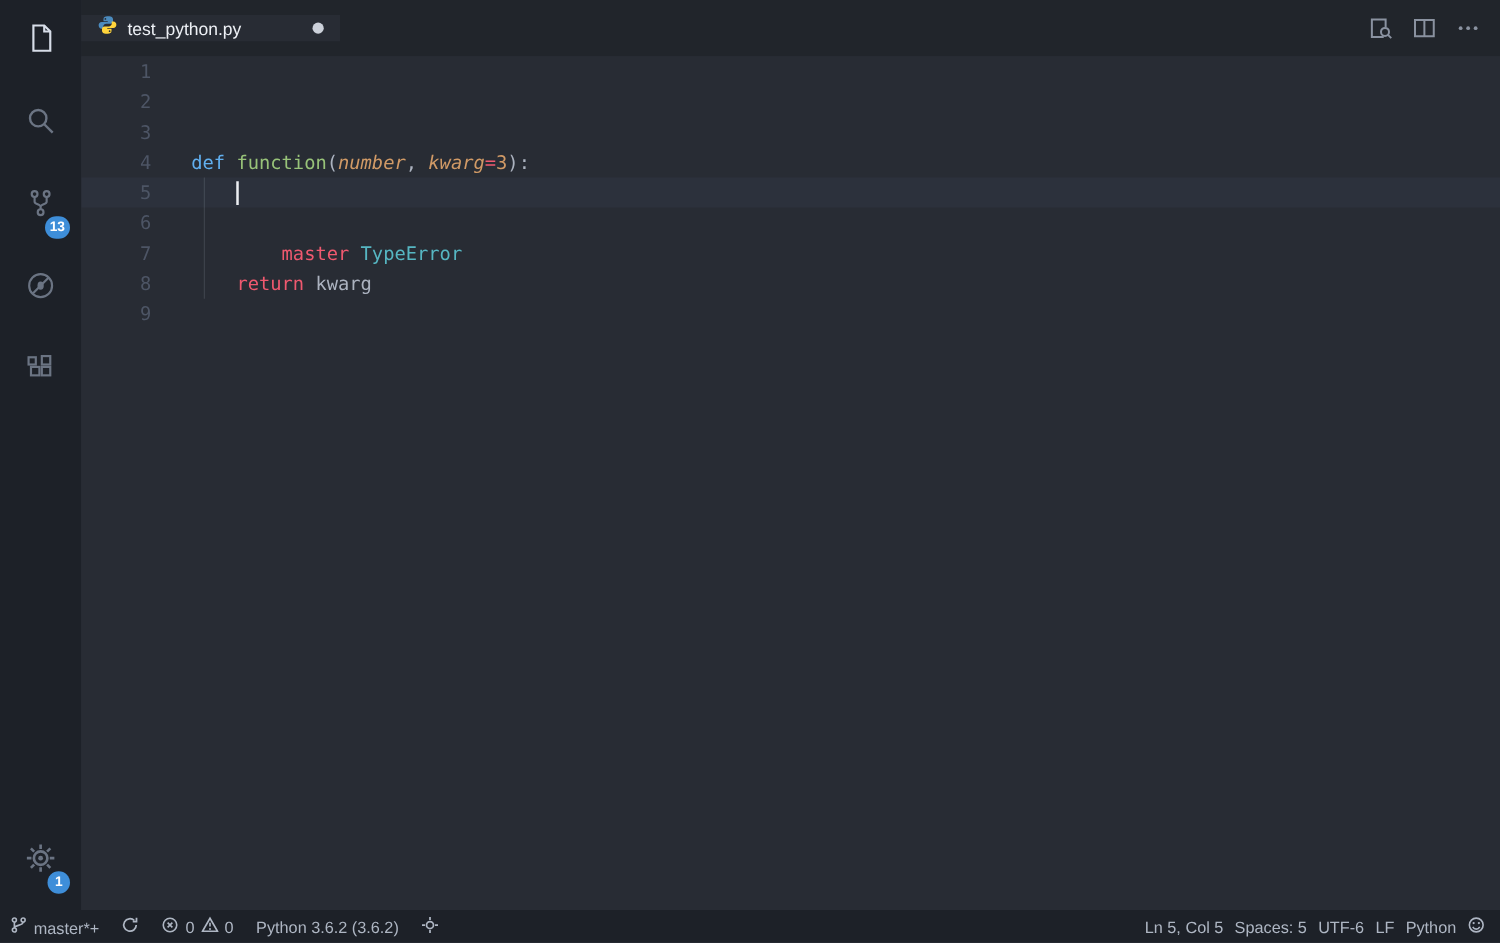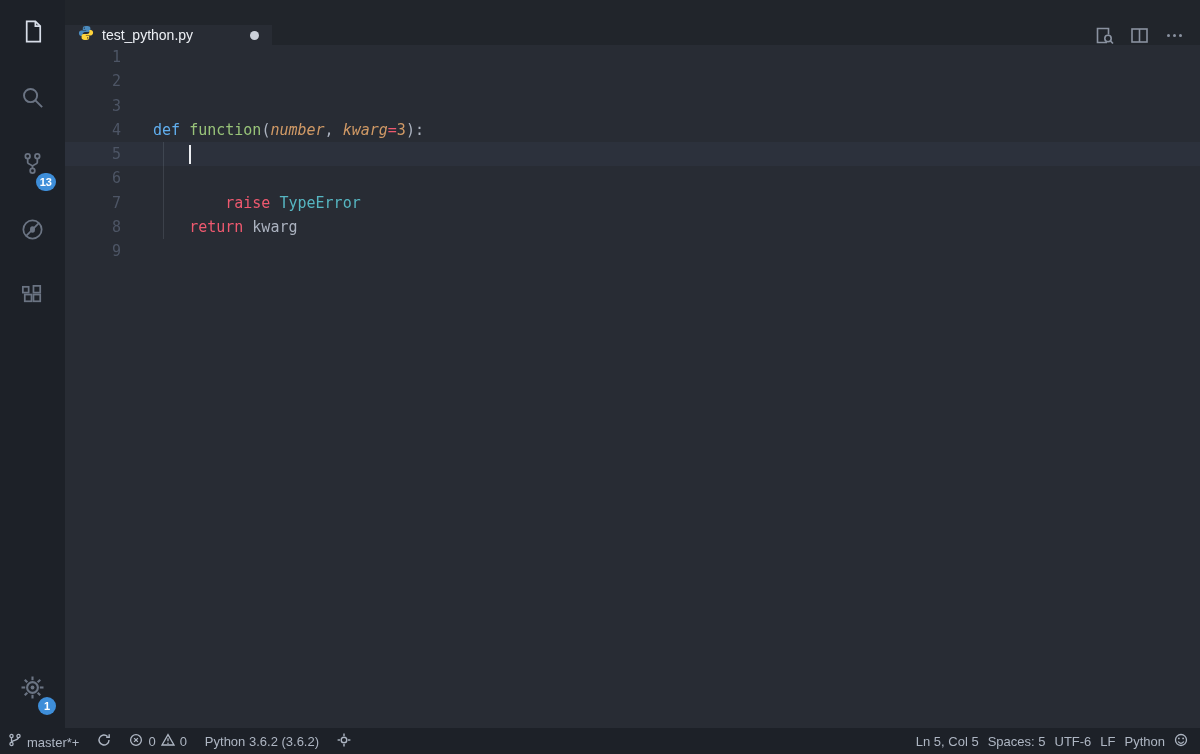--- a/index.html
+++ b/index.html
@@ -17,21 +17,21 @@
   .ab-item svg { width:27px; height:27px; }
   .ab-spacer { flex:1; }
   .ab-settings { margin-bottom:6px; }
   .badge { position:absolute; right:9px; bottom:7px; min-width:18px; height:18px;
            border-radius:10px; background:var(--badge-bg,#3e8ed9); color:#fff;
            font-size:11px; font-weight:bold; display:flex; align-items:center;
            justify-content:center; padding:0 4px; }
 
   
   .main { flex:1; display:flex; flex-direction:column; min-width:0; }
-  .tab-bar { height:45px; background:var(--tabbar-bg,#21252b); display:flex; align-items:flex-end; }
+  .tab-bar { height:45px; background:var(--tabbar-bg,#21252b); display:flex; align-items:center; }
   .tab { width:207px; background:var(--editor-bg,#282c34); display:flex; align-items:center;
          gap:8px; padding:0 13px; cursor:pointer; }
   .tab-label { color:#edf0f5; font-size:14px; white-space:nowrap; flex:1; }
   .mod-dot { width:9px; height:9px; border-radius:50%; background:#ccd1da; flex:none; }
   .tab-actions { margin-left:auto; display:flex; align-items:center; gap:16px;
                  padding-right:16px; color:#8a92a0; }
   .tab-actions .ta { display:flex; align-items:center; cursor:pointer; }
   .tab-actions svg { width:19px; height:19px; }
 
   
@@ -175,21 +175,21 @@
       </div>
 
       <div class="editor">
         <div>
             <div class="line"><span class="ln">1</span><span class="code"></span></div>
             <div class="line"><span class="ln">2</span><span class="code"></span></div>
             <div class="line"><span class="ln">3</span><span class="code"></span></div>
             <div class="line"><span class="ln">4</span><span class="code"><span class="tok-kw-def">def</span><span class="tok-plain"> </span><span class="tok-func">function</span><span class="tok-plain">(</span><span class="tok-param">number</span><span class="tok-plain">,</span><span class="tok-plain"> </span><span class="tok-param">kwarg</span><span class="tok-kw">=</span><span class="tok-num">3</span><span class="tok-plain">):</span></span></div>
             <div class="line current"><span class="ln">5</span><span class="code"><span class="tok-plain">    </span></span></div>
             <div class="line"><span class="ln">6</span></div>
-            <div class="line"><span class="ln">7</span><span class="code"><span class="tok-plain">        </span><span class="tok-kw">raise</span><span class="tok-plain"> </span><span class="tok-cls">TypeError</span></span></div>
+            <div class="line"><span class="ln">7</span><span class="code"><span class="tok-plain">        </span><span class="tok-kw">master</span><span class="tok-plain"> </span><span class="tok-cls">TypeError</span></span></div>
             <div class="line"><span class="ln">8</span><span class="code"><span class="tok-plain">    </span><span class="tok-kw">return</span><span class="tok-plain"> kwarg</span></span></div>
             <div class="line"><span class="ln">9</span><span class="code"></span></div>
           </div>
         <div class="indent-guide"></div>
         <div class="cursor"></div>
       </div>
     </div>
   </div>
 
   <div class="status-bar">

